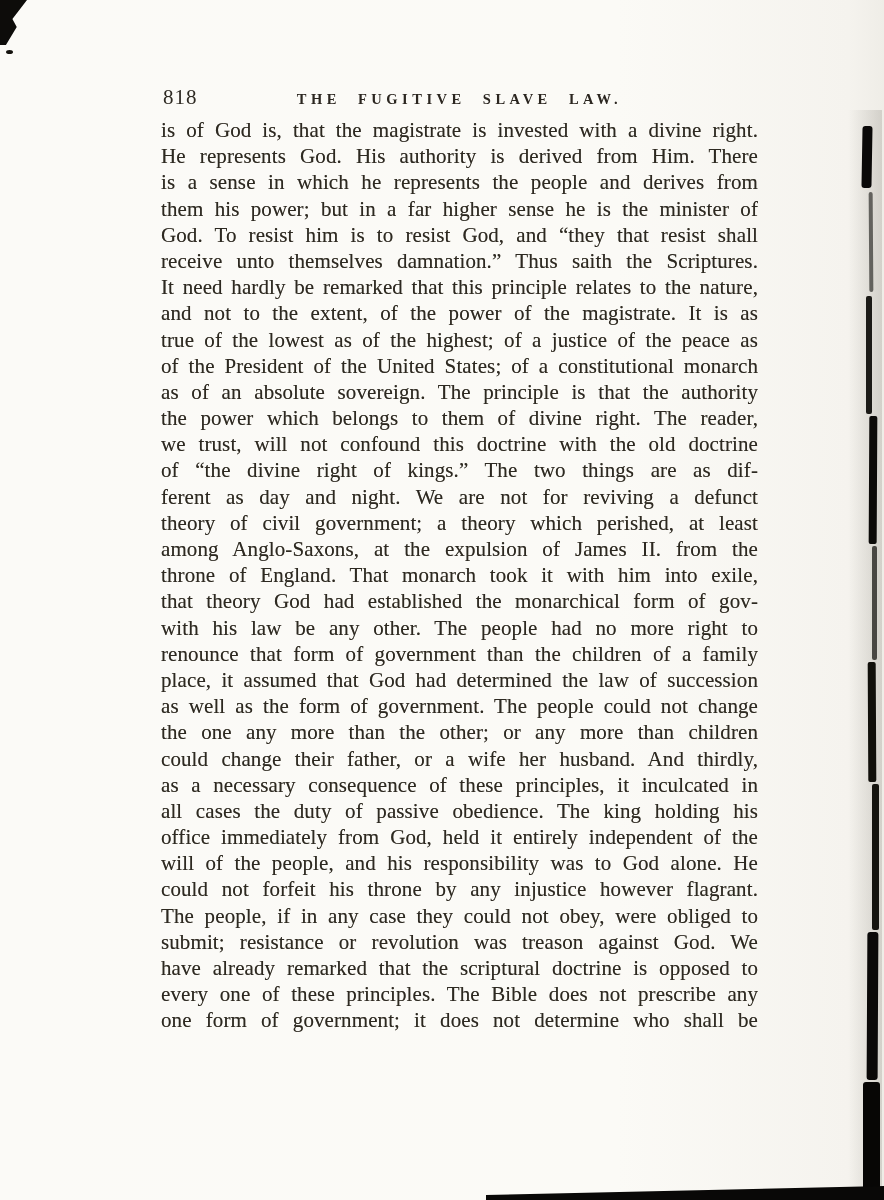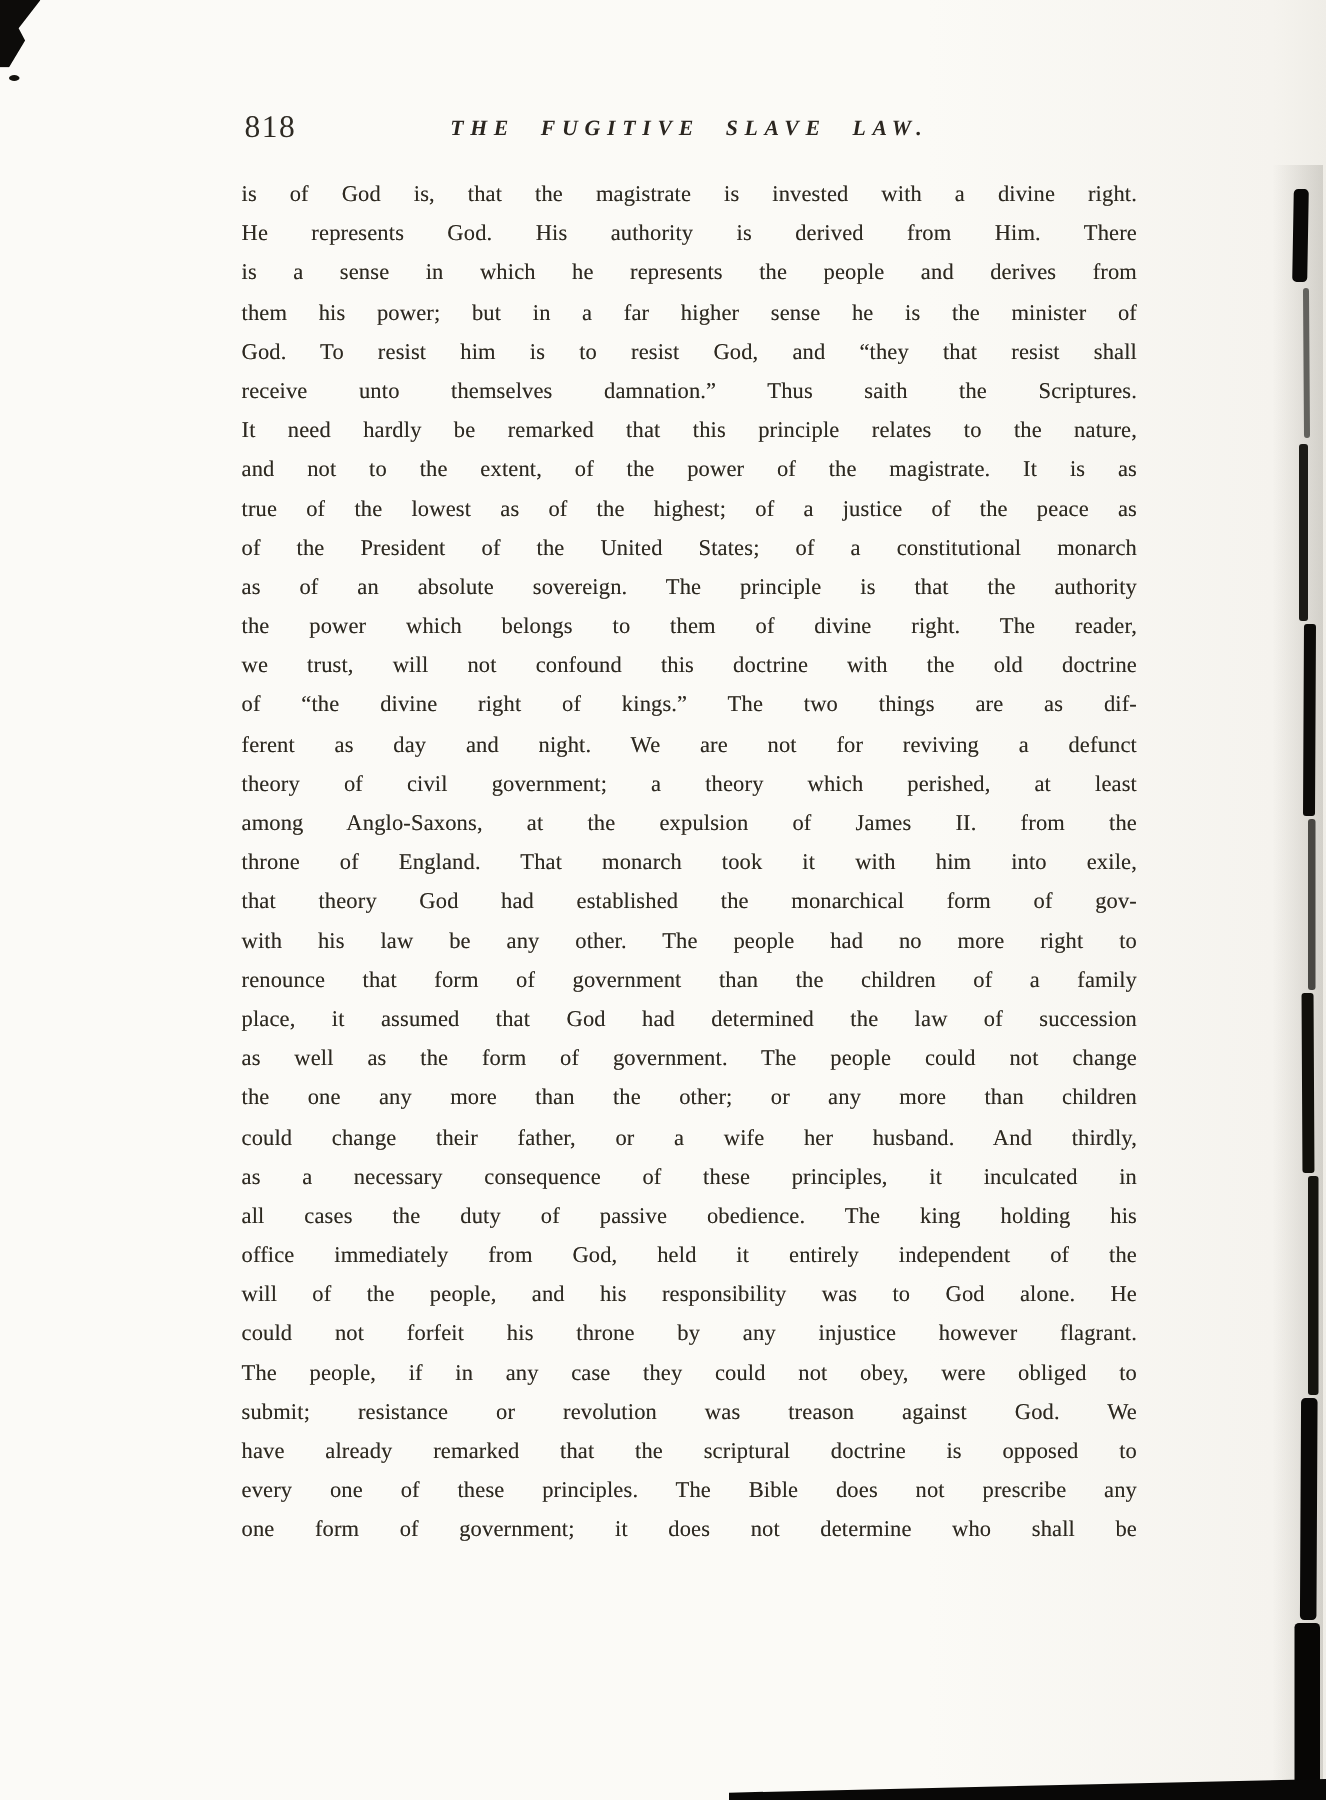--- a/index.html
+++ b/index.html
@@ -11,21 +11,21 @@
     font-family: "Liberation Serif", "DejaVu Serif", serif;
   }
   .page {
     position: absolute;
     inset: 0;
     background: linear-gradient(90deg, #fbfaf7 0%, #fbfaf6 70%, #f5f3ee 96%, #efede7 100%);
   }
   
   .header {
     position: absolute;
-    top: 72px;
+    top: 85px;
     left: 161px;
     width: 597px;
     height: 32px;
   }
   .page-number {
     position: absolute;
     left: 2px;
     top: 0;
     font-size: 21px;
     letter-spacing: 1px;
@@ -35,30 +35,29 @@
     position: absolute;
     left: 0;
     right: 0;
     top: 6px;
     text-align: center;
     font-size: 14.5px;
     font-weight: 700;
     letter-spacing: 4.5px;
     word-spacing: 9px;
     color: #2b2620;
-    font-style: italic;
   }
   
   .body-text {
     position: absolute;
     top: 117px;
     left: 161px;
     width: 597px;
     color: #2d2921;
-    font-size: 15px;
+    font-size: 21px;
     letter-spacing: 0.1px;
     word-spacing: 1.5px;
     text-shadow: 0 0 0.4px rgba(45, 38, 25, 0.45);
   }
   .line {
     height: 26.2px;
     line-height: 26.2px;
     text-align: justify;
     text-align-last: justify;
     text-justify: inter-word;

